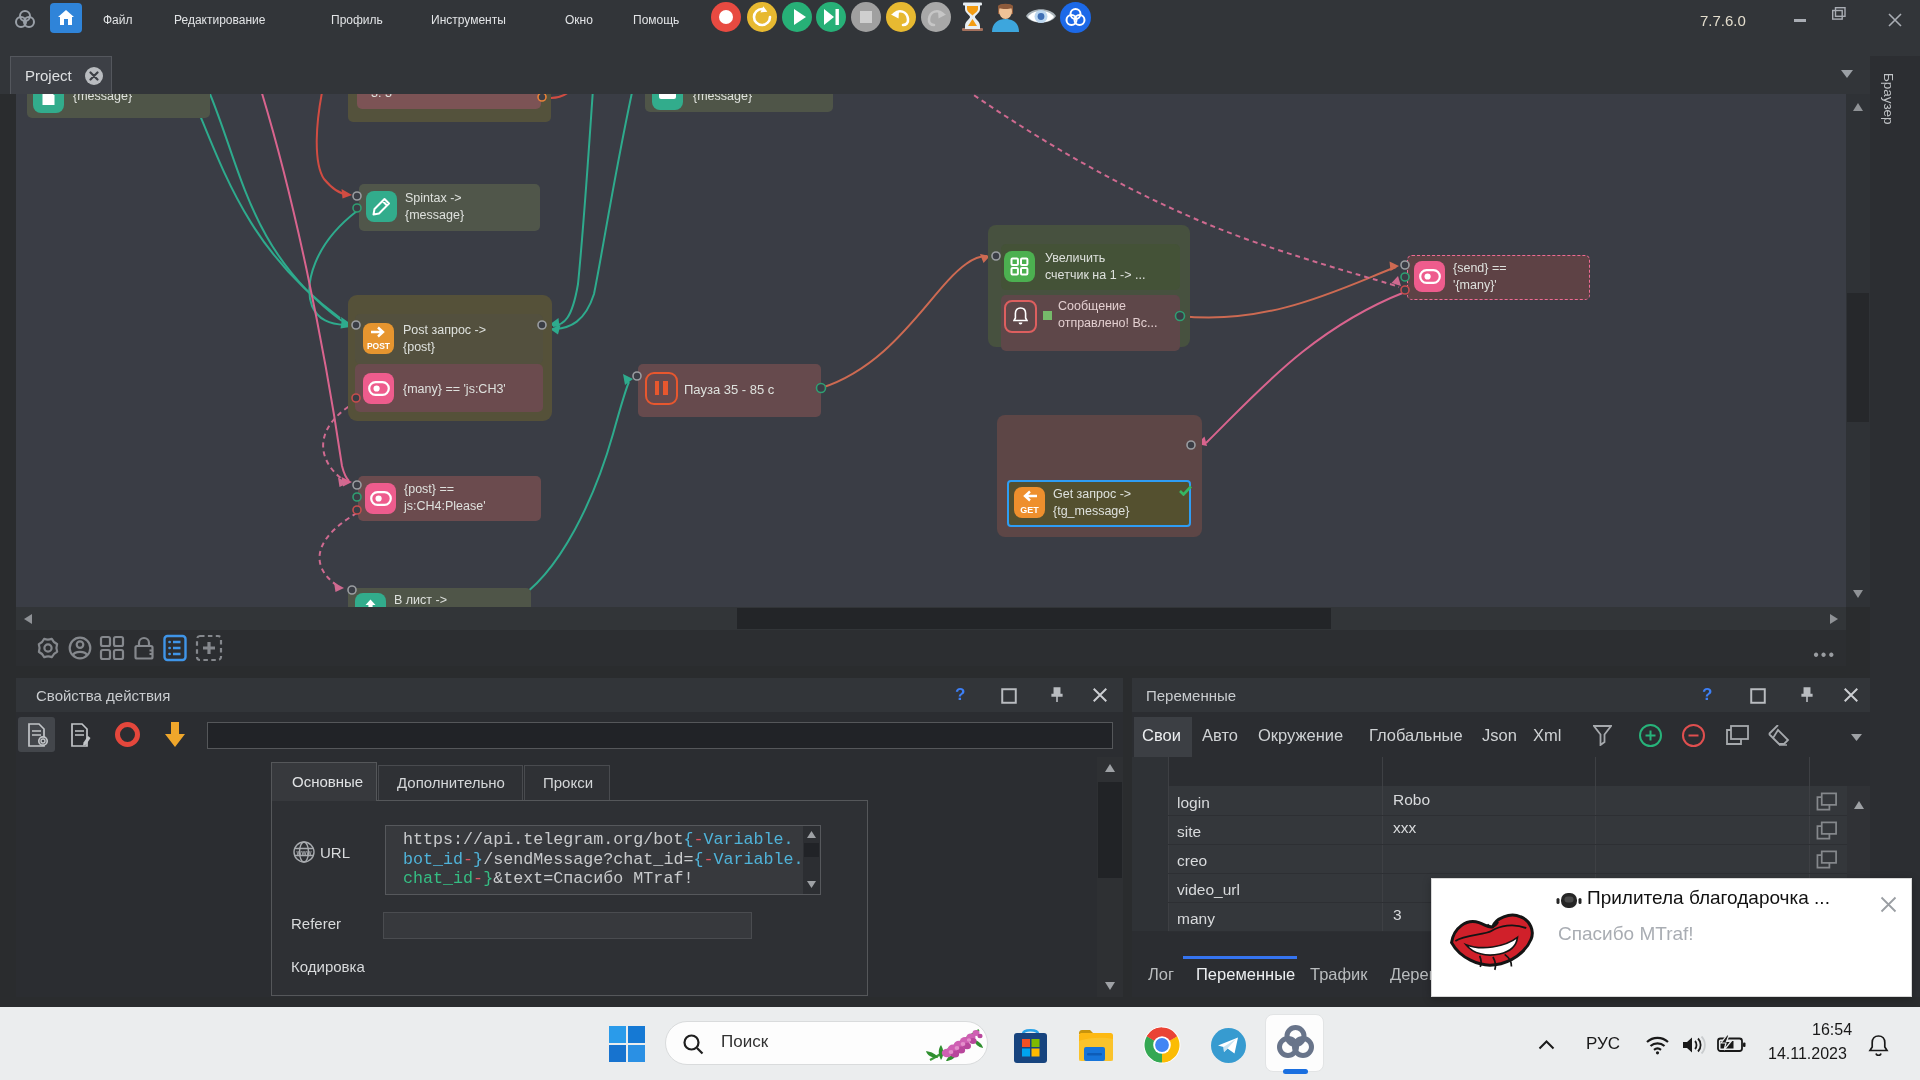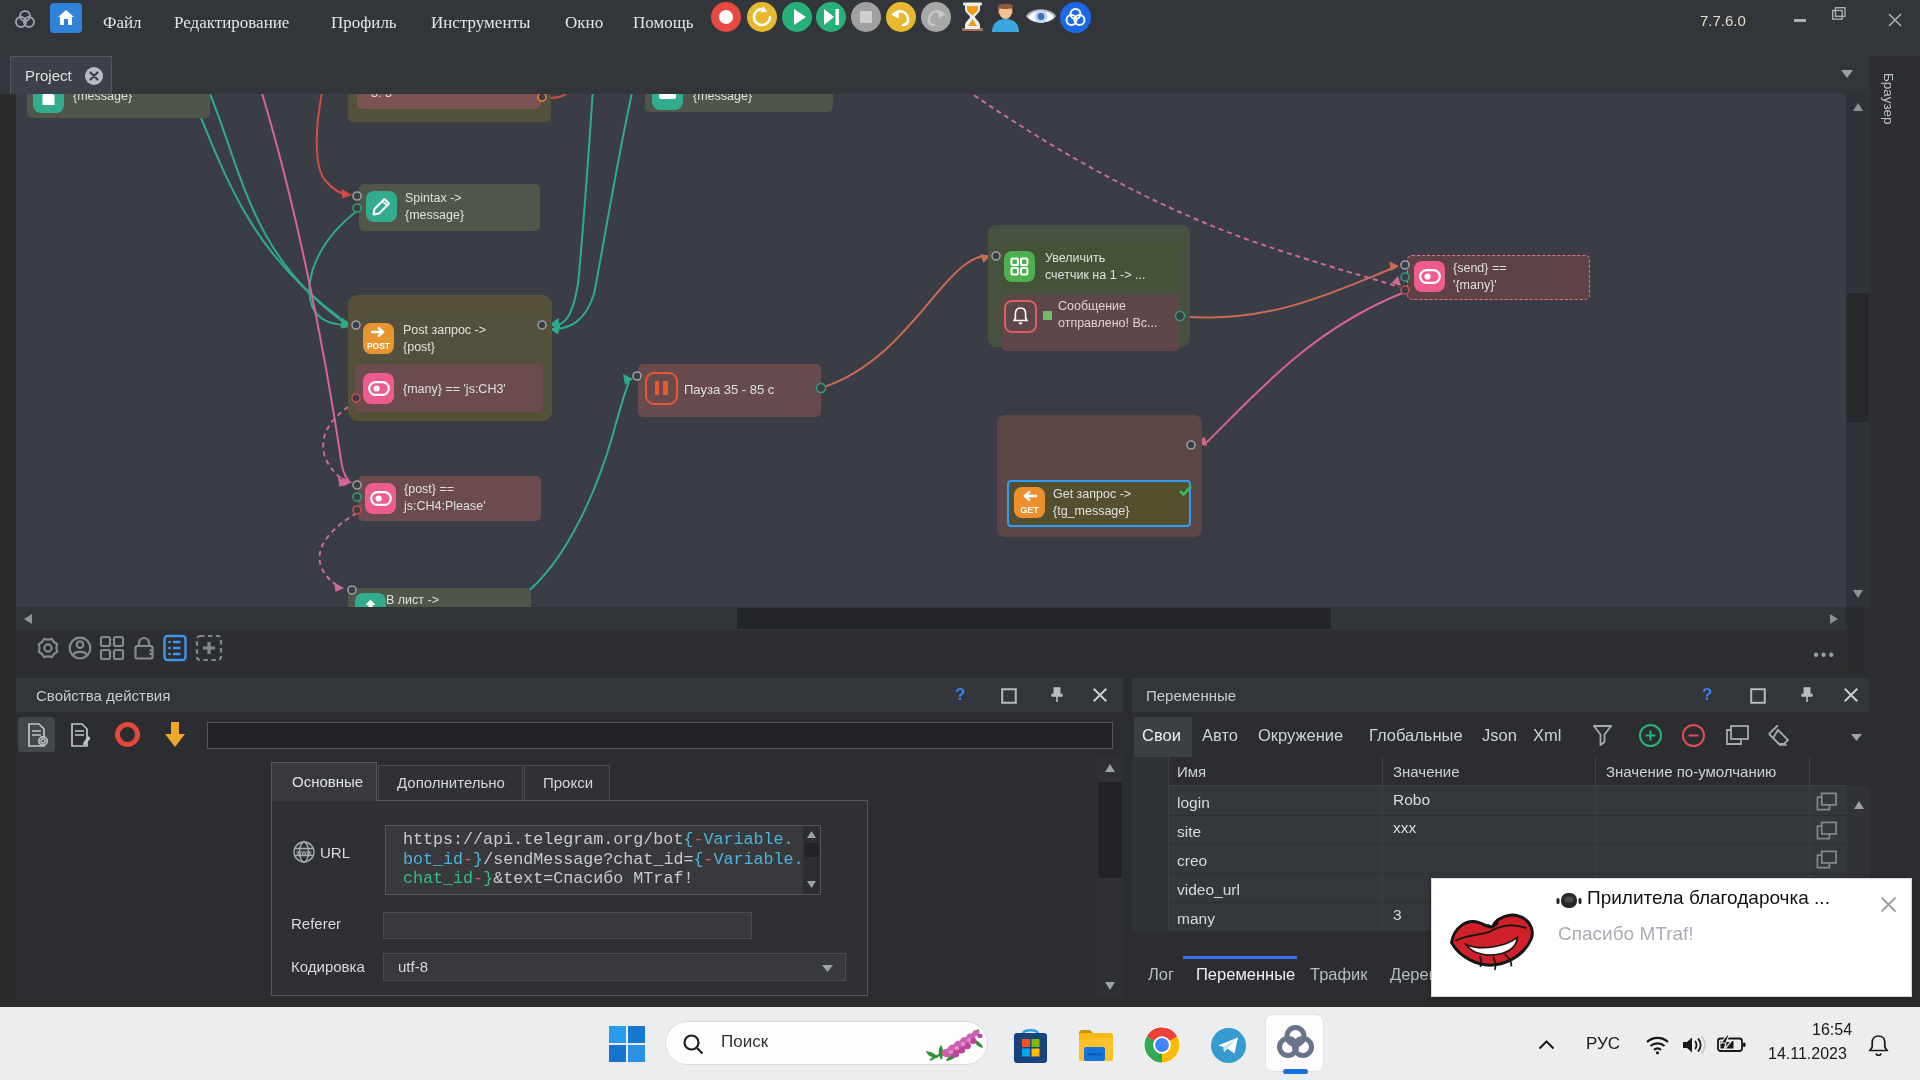--- a/index.html
+++ b/index.html
@@ -3,21 +3,21 @@
 <meta charset="utf-8">
 <style>
 * { margin:0; padding:0; box-sizing:border-box; }
 html,body { width:1920px; height:1080px; overflow:hidden; }
 body { font-family:"Liberation Sans", sans-serif; background:#2a2c2e; }
 #root { position:relative; width:1920px; height:1080px; overflow:hidden; }
 .abs { position:absolute; }
 
 
 #titlebar { left:0; top:0; width:1920px; height:56px; background:#323539; }
-.menuitem { position:absolute; top:13px; font-size:17px; color:#e2e4e6;font-family:Liberation Serif, serif; }
+.menuitem { position:absolute; top:13px; font-size:12px; color:#e2e4e6; }
 .circbtn { position:absolute; top:2px; width:30px; height:30px; border-radius:50%; }
 #version { position:absolute; left:1700px; top:12px; font-size:15px; color:#e3ddcd; }
 
 
 #projtab { left:10px; top:56px; width:102px; height:38px; background:#3d4046; border:1px solid #54575d; border-bottom:none; }
 #projtab .t { position:absolute; left:14px; top:10px; font-size:15px; color:#dee0e2; }
 
 
 #canvas { left:16px; top:94px; width:1830px; height:513px; background:#3a3d45; overflow:hidden; }
 .node { position:absolute; border-radius:5px; }
@@ -272,21 +272,21 @@
       <span class="ntext" style="left:46px;top:5px">{post} ==<br>js:CH4:Please'</span>
     </div>
 
     <div class="node" style="left:332px;top:494px;width:183px;height:40px;background:#4f5548">
       <div class="nicon" style="left:7px;top:5px;background:#32ac8c">
         <svg style="position:absolute;left:7px;top:6px" width="17" height="19" viewBox="0 0 17 19">
             <path d="M8.5 0.5 L13.5 6 L10.6 6 L10.6 10.5 L6.4 10.5 L6.4 6 L3.5 6 Z" fill="#fff"></path>
             <path d="M2 13 L2 16.5 L15 16.5 L15 13" stroke="#fff" stroke-width="2.2" fill="none"></path>
           </svg>
       </div>
-      <span class="ntext" style="left:38px;top:4px">В лист -&gt;</span>
+      <span class="ntext" style="left:46px;top:4px">В лист -&gt;</span>
     </div>
 
     <div class="node" style="left:622px;top:270px;width:183px;height:53px;background:#664a4d">
       <div class="abs" style="left:7px;top:8px;width:33px;height:33px;border:2.5px solid #e8572e;border-radius:9px">
         <div style="position:absolute;left:7.5px;top:7px;width:4.5px;height:14px;background:#e8572e"></div>
         <div style="position:absolute;left:16px;top:7px;width:4.5px;height:14px;background:#e8572e"></div>
       </div>
       <span class="ntext" style="left:46px;top:18px;font-size:13px">Пауза 35 - 85 с</span>
     </div>
 
@@ -477,26 +477,20 @@
         <svg style="position:absolute;left:4px;top:55px" width="9" height="7" viewBox="0 0 9 7">
             <path d="M0 0 L9 0 L4.5 7 Z" fill="#9ea1a5"></path>
           </svg>
       </div>
     </div>
 
     <span class="abs" style="left:275px;top:237px;font-size:15px;color:#d8dadc">Referer</span>
     <div class="abs" style="left:367px;top:234px;width:369px;height:27px;background:#37393d;border:1px solid #4a4c50"></div>
 
     <span class="abs" style="left:275px;top:280px;font-size:15px;color:#d8dadc">Кодировка</span>
-    <div class="abs" style="left:367px;top:275px;width:463px;height:28px;background:#37393d;border:1px solid #4a4c50">
-      <span style="position:absolute;left:14px;top:4px;font-size:15px;color:#d8dadc">utf-8</span>
-      <svg style="position:absolute;right:12px;top:11px" width="11" height="7" viewBox="0 0 11 7">
-          <path d="M0 0 L11 0 L5.5 7 Z" fill="#9ea1a5"></path>
-        </svg>
-    </div>
 
     <div class="abs" style="left:1081px;top:79px;width:26px;height:240px;background:#2e3033">
       <svg style="position:absolute;left:8px;top:7px" width="10" height="8" viewBox="0 0 10 8">
           <path d="M0 8 L10 8 L5 0 Z" fill="#9ea1a5"></path>
         </svg>
       <div style="position:absolute;left:1px;top:25px;width:24px;height:96px;background:#212326"></div>
       <svg style="position:absolute;left:8px;top:225px" width="10" height="8" viewBox="0 0 10 8">
           <path d="M0 0 L10 0 L5 8 Z" fill="#9ea1a5"></path>
         </svg>
     </div>
@@ -539,25 +533,20 @@
         <path d="M5 5 H1 V19 H15 V14"></path>
       </svg>
     <svg class="abs" style="left:635px;top:47px" width="24" height="21" viewBox="0 0 24 21" fill="none" stroke="#a6a9ad" stroke-width="1.8">
         <path d="M8 13 L14 19 L19 19 L23 15 L13 5 Z M4 9 L13 0 M8 13 L4 9" transform="translate(-2,0)"></path>
         <path d="M12 20 h8" stroke-width="1.5"></path>
       </svg>
     <svg class="abs" style="left:719px;top:56px" width="11" height="7" viewBox="0 0 11 7">
         <path d="M0 0 L11 0 L5.5 7 Z" fill="#9ea1a5"></path>
       </svg>
 
-    <div class="abs" style="left:0;top:79px;width:715px;height:29px;background:#2b2d31;border-bottom:1px solid #3c3e42">
-      <span style="position:absolute;left:45px;top:6px;font-size:15px;color:#cdd0d2">Имя</span>
-      <span style="position:absolute;left:261px;top:6px;font-size:15px;color:#cdd0d2">Значение</span>
-      <span style="position:absolute;left:474px;top:6px;font-size:15px;color:#cdd0d2">Значение по-умолчанию</span>
-    </div>
     <div class="abs" style="left:0;top:108px;width:715px;height:145px;background:#34373b"></div>
     <div class="abs" style="left:0;top:79px;width:36px;height:174px;background:#2f3236"></div>
 
     <div class="abs" style="left:36px;top:79px;width:1px;height:174px;background:#3e4044"></div>
     <div class="abs" style="left:250px;top:79px;width:1px;height:174px;background:#3e4044"></div>
     <div class="abs" style="left:463px;top:79px;width:1px;height:174px;background:#3e4044"></div>
     <div class="abs" style="left:677px;top:79px;width:1px;height:174px;background:#3e4044"></div>
 
     <div class="abs" style="left:36px;top:137px;width:679px;height:1px;background:#2d2f33"></div>
     <div class="abs" style="left:36px;top:166px;width:679px;height:1px;background:#2d2f33"></div>

